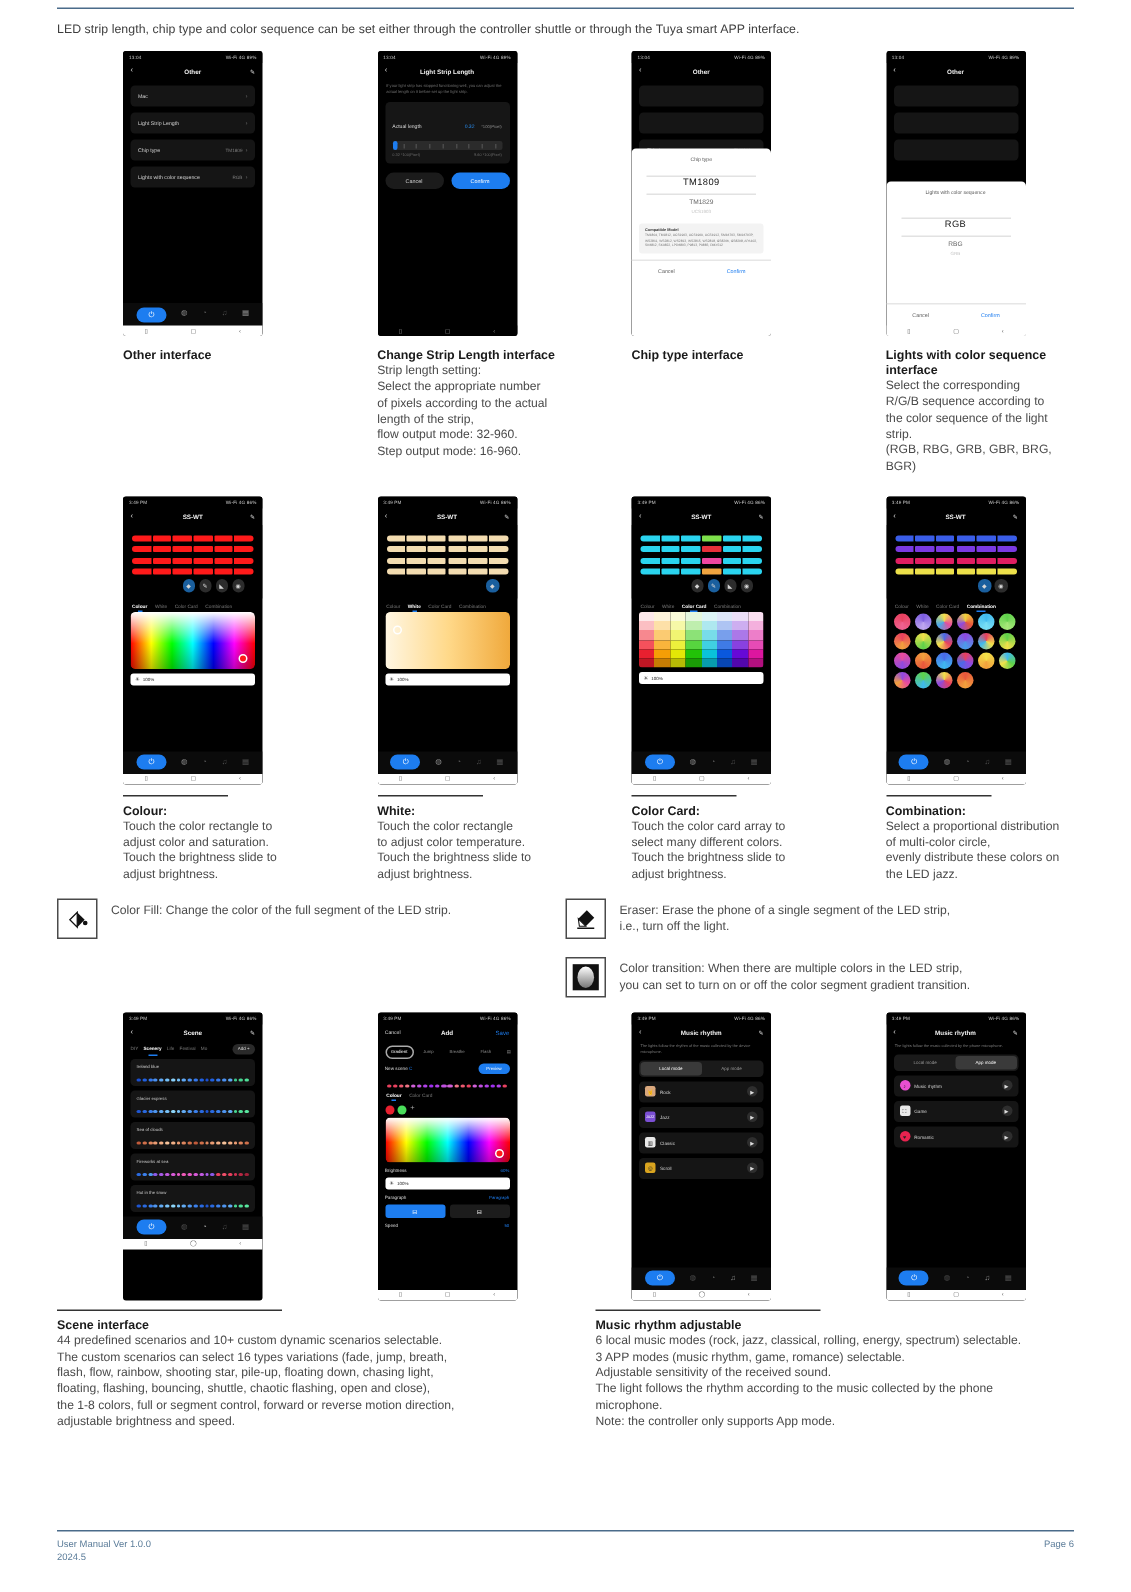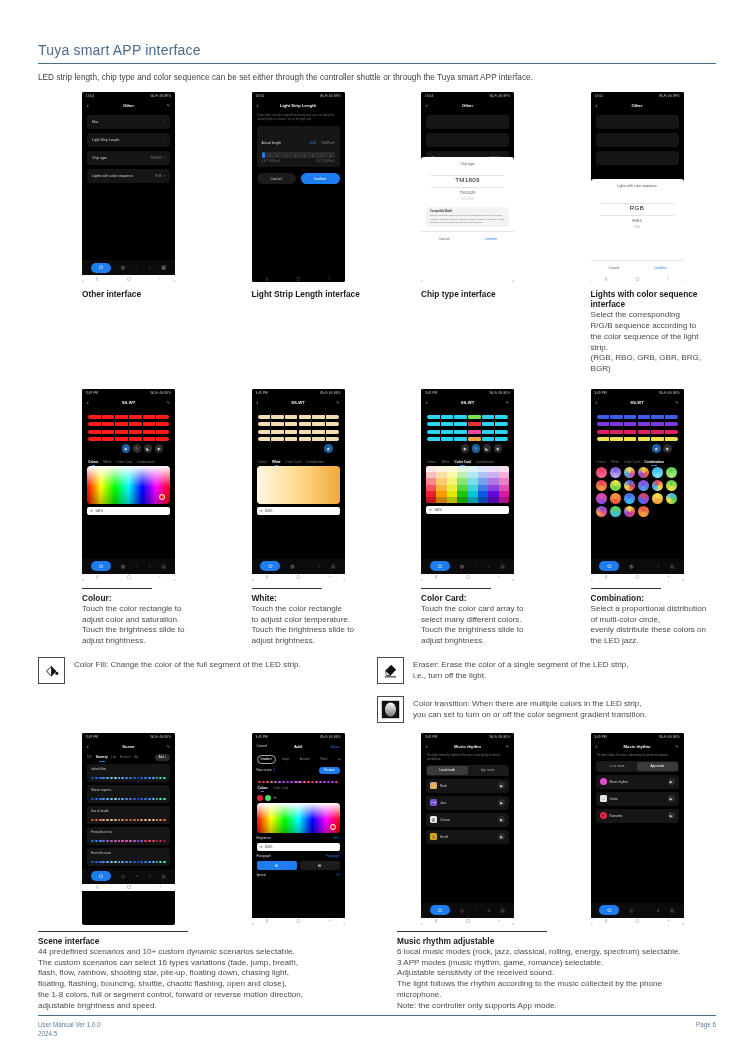--- a/index.html
+++ b/index.html
@@ -221,21 +221,20 @@
   .footer { position: absolute; left: 38px; right: 38px; bottom: 22px; }
   .footer-rule { height: 1.2px; background: #4a6b8a; }
   .footer-in { display: flex; justify-content: space-between; margin-top: 5px; }
   .footer-in span { font-size: 6.3px; color: #5b7c99; line-height: 1.4; }
 </style>
 </head>
 <body>
 
 <div class="page">
 
-  <div class="section-title">Tuya smart APP interface</div>
   <div class="title-rule"></div>
   <div class="intro">LED strip length, chip type and color sequence can be set either through the controller shuttle or through the Tuya smart APP interface.</div>
 
   <div class="row" style="margin-top:10px;">
 
     <div class="col">
       <div class="phone h190">
         <div class="statusbar">
           <span class="sb-l">13:04</span>
           <span class="sb-r">Wi-Fi 4G 89%</span>
@@ -327,21 +326,27 @@
           <div class="btn prim">Confirm</div>
         </div>
         <div style="flex:1"></div>
         <div class="navkeys dark">
           <span>▯</span>
           <span>▢</span>
           <span>‹</span>
         </div>
       </div>
       <div class="capblock">
-        <div class="cap-h">Light Strip Length interface</div>
+        <div class="cap-h">Change Strip Length interface</div>
+        <div class="cap-b" style="white-space:pre-line">Strip length setting:
+Select the appropriate number
+of pixels according to the actual
+length of the strip,
+flow output mode: 32-960.
+Step output mode: 16-960.</div>
       </div>
     </div>
 
     <div class="col">
       <div class="phone h190">
         <div class="statusbar">
           <span class="sb-l">13:04</span>
           <span class="sb-r">Wi-Fi 4G 89%</span>
         </div>
         <div class="navbar">
@@ -880,21 +885,21 @@
     </div>
     <div class="legend-col">
       <div class="legend-item">
         <div class="legend-box">
           <svg width="17" height="17" viewBox="0 0 24 24">
               <path d="M5 12 L13 4 L20 11 L12 19 Z" fill="#111"></path>
               <path d="M5 12 L12 19 L6 19 Z" fill="#fff" stroke="#111" stroke-width="1"></path>
               <line x1="4" y1="21" x2="20" y2="21" stroke="#111" stroke-width="1.4"></line>
             </svg>
         </div>
-        <div class="legend-text" style="white-space:pre-line">Eraser: Erase the color of a single segment of the LED strip,
+        <div class="legend-text" style="white-space:pre-line">Eraser: Erase the phone of a single segment of the LED strip,
 i.e., turn off the light.</div>
       </div>
       <div class="legend-item">
         <div class="legend-box">
           <svg width="19" height="19" viewBox="0 0 24 24">
               <rect x="1" y="1" width="22" height="22" fill="#111"></rect>
               <ellipse cx="12" cy="12" rx="7" ry="9" fill="url(#g1)"></ellipse>
               <defs>
                 <linearGradient id="g1" x1="0" y1="0" x2="0" y2="1">
                   <stop offset="0" stop-color="#fff"></stop>

